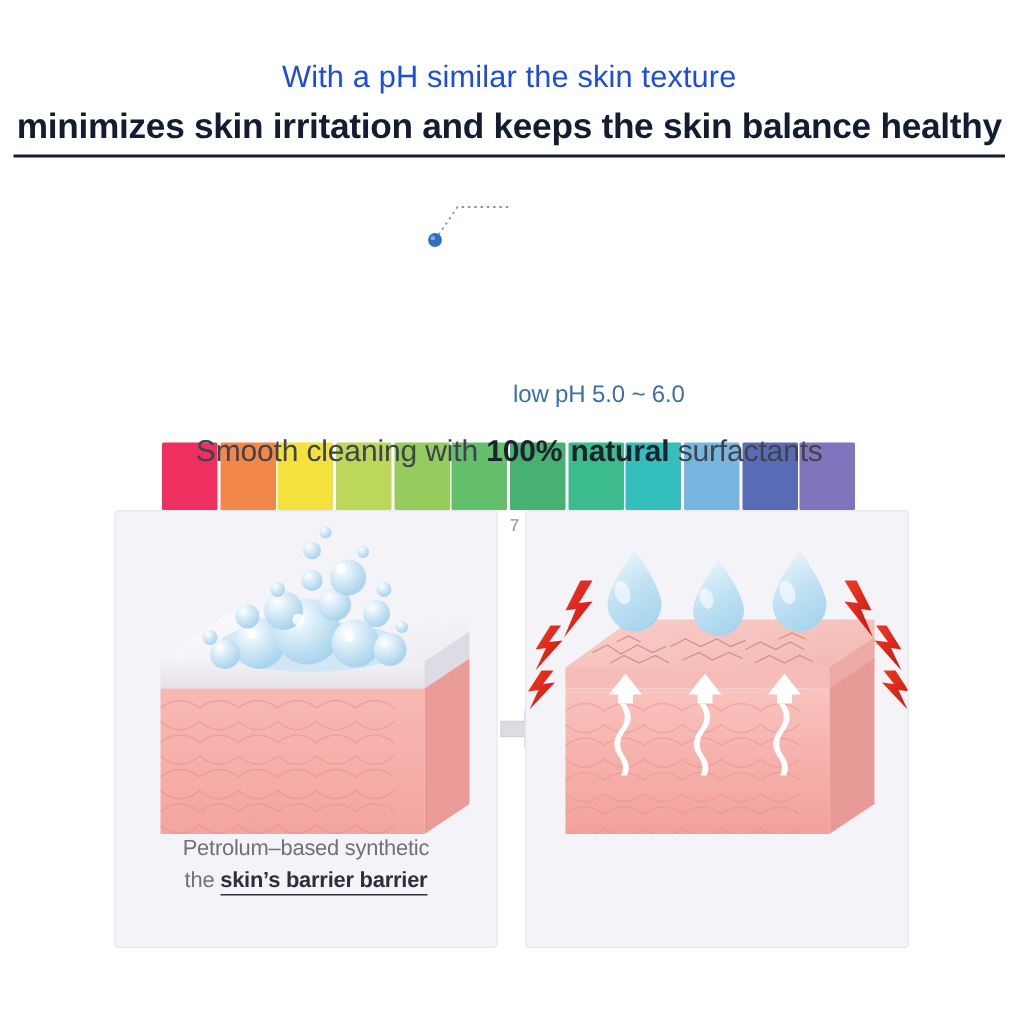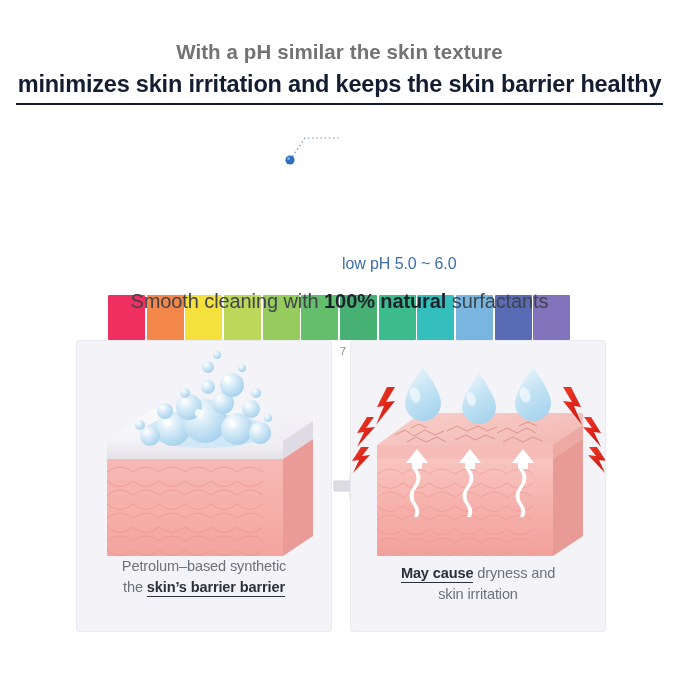--- a/index.html
+++ b/index.html
@@ -7,21 +7,21 @@
     width: 679px; height: 679px;
     background: #ffffff;
     font-family: "Liberation Sans", sans-serif;
     overflow: hidden;
   }
   #page { position: relative; width: 679px; height: 679px; background: #fff; }
 
   
   .headline-block { position: absolute; left: 0; top: 38px; width: 679px; text-align: center; }
   .headline-sub {
-    font-size: 20.5px; color: #737373; font-weight: 700;
+    font-size: 20.5px; color: #1d4ed8; font-weight: 400;
     letter-spacing: .1px; line-height: 28px;
   }
   .headline-main-wrap { margin-top: 3px; display: inline-block; position: relative; }
   .headline-main {
     font-size: 23.5px; font-weight: 700; color: #141c32;
     letter-spacing: -.2px; line-height: 30px; white-space: nowrap;
     padding: 0 2px 4px 2px;
   }
   .headline-rule { height: 2px; background: #141c32; width: 100%; }
 
@@ -85,21 +85,21 @@
   .illo { position: absolute; left: 0; top: 0; width: 256px; height: 215px; }
 </style>
 </head>
 <body>
 
 <div id="page">
 
   <div class="headline-block">
     <div class="headline-sub">With a pH similar the skin texture</div>
     <div class="headline-main-wrap">
-      <div class="headline-main">minimizes skin irritation and keeps the skin barrier healthy</div>
+      <div class="headline-main">minimizes skin irritation and keeps the skin balance healthy</div>
       <div class="headline-rule"></div>
     </div>
   </div>
 
   <div class="ph-section">
 
     <svg class="callout-svg" width="679" height="145">
       <polyline points="290,160 305,138 340,138" fill="none" stroke="#7f97b5" stroke-width="1.2" stroke-dasharray="1.6 2.6" transform="translate(0,-125)"></polyline>
       <circle cx="290" cy="35" r="4.6" fill="#2f6fc0"></circle>
       <circle cx="288.6" cy="33.6" r="1.5" fill="#8bb6e8" opacity=".85"></circle>
@@ -316,19 +316,15 @@
             <polygon points="119,108 130,122 124,122 124,128 114,128 114,122 108,122"></polygon>
             <path d="M119,128 q7,9 0,18 q-7,9 0,18 q4,6 1,12 l-4,0 q3,-6 -1,-12 q-7,-9 0,-18 q7,-9 0,-18 Z"></path>
           </g>
           <g>
             <polygon points="172,108 183,122 177,122 177,128 167,128 167,122 161,122"></polygon>
             <path d="M172,128 q7,9 0,18 q-7,9 0,18 q4,6 1,12 l-4,0 q3,-6 -1,-12 q-7,-9 0,-18 q7,-9 0,-18 Z"></path>
           </g>
         </g>
       </svg>
 
-      <div class="caption right-cap">
-        <div><span class="em">May cause</span><span> dryness and</span></div>
-        <div>skin irritation</div>
-      </div>
     </div>
   </div>
 </div>
 
 </body></html>

